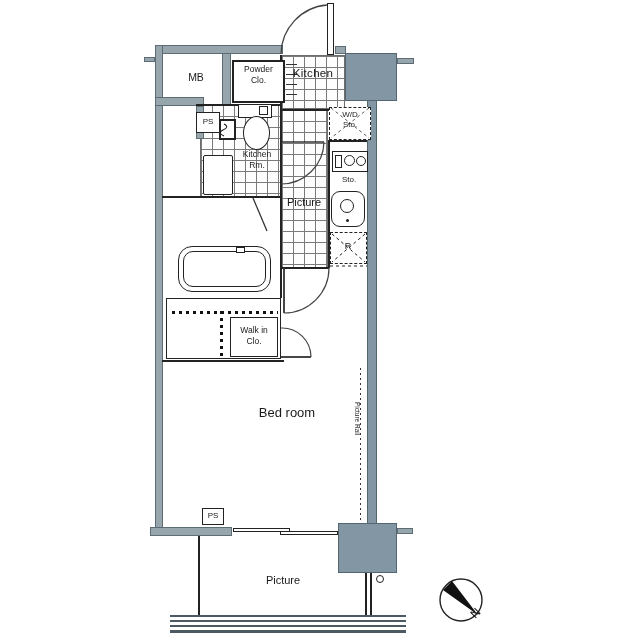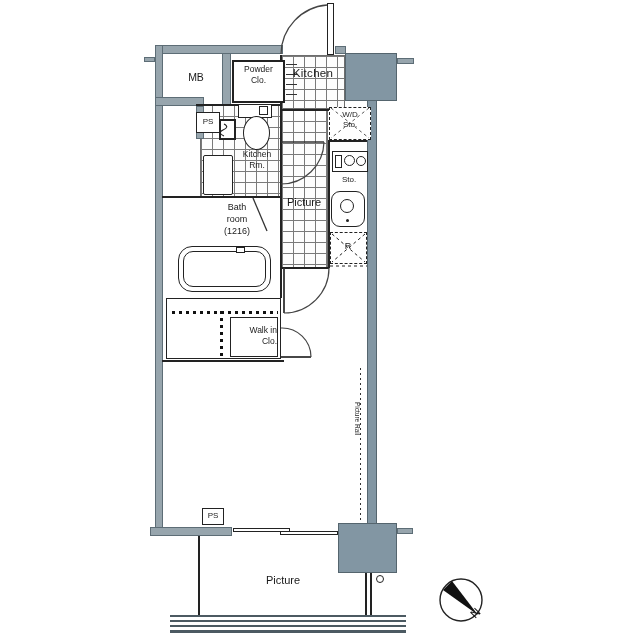--- a/index.html
+++ b/index.html
@@ -145,39 +145,35 @@
     <span>PS</span>
   </div>
   <div class="lbl" style="left:330px;top:110px;width:40px;font-size:8px;line-height:1.3;">
     <span class="ln">W/D</span>
     <span class="ln">Sto.</span>
   </div>
   <div class="lbl" style="left:227px;top:149px;width:60px;font-size:8.5px;">
     <span class="ln">Kitchen</span>
     <span class="ln">Rm.</span>
   </div>
-  <div class="lbl" style="left:207px;top:201px;width:60px;font-size:9px;line-height:1.35;">
-    <span class="ln">Bath</span>
-    <span class="ln">room</span>
-    <span class="ln">(1216)</span>
-  </div>
   <div class="lbl" style="left:280px;top:196px;width:48px;font-size:11px;">
     <span>Picture</span>
   </div>
   <div class="lbl" style="left:334px;top:175px;width:30px;font-size:8px;">
     <span>Sto.</span>
   </div>
   <div class="lbl" style="left:338px;top:241px;width:20px;font-size:9px;">
     <span>R</span>
   </div>
-  <div class="lbl" style="left:231px;top:325px;width:46px;font-size:8.5px;line-height:1.35;text-align:right;">
+  <div class="lbl" style="left:231px;top:325px;width:46px;font-size:8.5px;line-height:1.35;">
     <span class="ln">Walk in</span>
     <span class="ln">Clo.</span>
   </div>
   <div class="lbl" style="left:227px;top:404px;width:120px;font-size:13px;line-height:1.35;">
+    <span class="ln">Bed room</span>
   </div>
   <div class="lbl" style="left:361px;top:402px;width:64px;font-size:6.5px;transform:rotate(90deg);transform-origin:0 0;text-align:left;">
     <span>Picture Rail</span>
   </div>
   <div class="lbl" style="left:202px;top:511px;width:22px;font-size:8px;">
     <span>PS</span>
   </div>
   <div class="lbl" style="left:243px;top:574px;width:80px;font-size:11px;">
     <span>Picture</span>
   </div>

